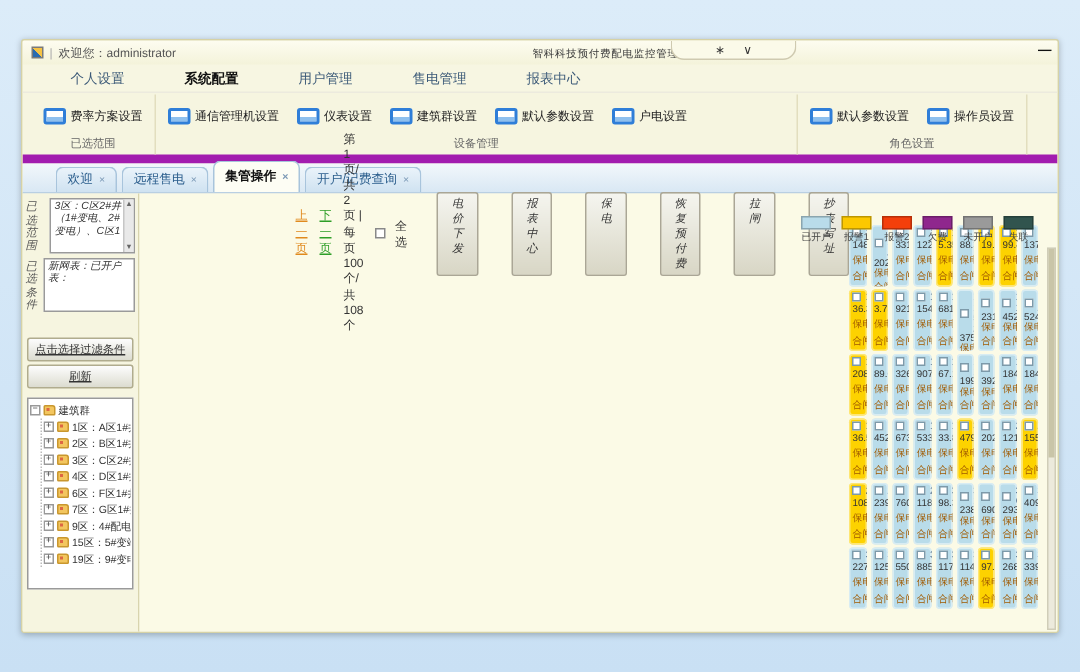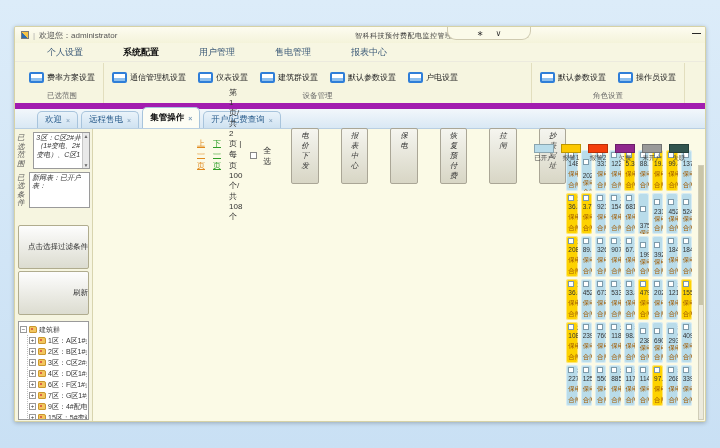--- a/index.html
+++ b/index.html
@@ -53,21 +53,21 @@
     padding:3px 2px; display:flex; flex-direction:column; font-size:7px; }
   .srow { display:flex; gap:2px; margin-bottom:3px;font-style:italic; }
   .slabel { width:17px; color:#555; font-size:7.5px; line-height:1.15; padding-top:2px; }
   .sbox { flex:1; background:#fff; border:1px solid #9a9a9a; padding:1px 8px 1px 2px;
     position:relative; color:#333; }
   .sbox .line { white-space:nowrap; overflow:hidden; line-height:1.2; }
   .sscroll { position:absolute; right:0; top:0; bottom:0; width:7px; background:#e9e9e9;
     border-left:1px solid #c6c6c6; display:flex; flex-direction:column;
     justify-content:space-between; align-items:center; font-size:5px; color:#666; }
   .sbtn { background:linear-gradient(#fdfdfd,#dcdcd0); border:1px solid #b0ac8e; border-radius:2px;
-    font-size:7.5px; padding:16px 0; text-align:right; color:#333; margin:2px 1px 0; cursor:default; }
+    font-size:7.5px; padding:2px 0; text-align:center; color:#333; margin:2px 1px 0; cursor:default;text-decoration:underline; }
   .treebox { height:128px; background:#fff; border:1px solid #9a9a9a; margin:6px 1px 0;
     padding:2px 1px; overflow:hidden; }
   .titem { display:flex; align-items:center; gap:2px; height:11px; white-space:nowrap;
     color:#333; overflow:hidden; }
   .texp { width:7px; height:7px; border:1px solid #999; background:#fff; font-size:6px;
     line-height:5px; text-align:center; color:#333; flex:none; }
   .tfold { width:8px; height:7px; background:#f3c65f; border:1px solid #c9972e;
     border-radius:1px 2px 1px 1px; flex:none; position:relative; }
   .tfold::after { content:""; position:absolute; left:1px; top:1px; width:2px; height:2px; background:#d64; }
   .tchildren { margin-left:7px; border-left:1px dotted #bbb; padding-left:1px; }

